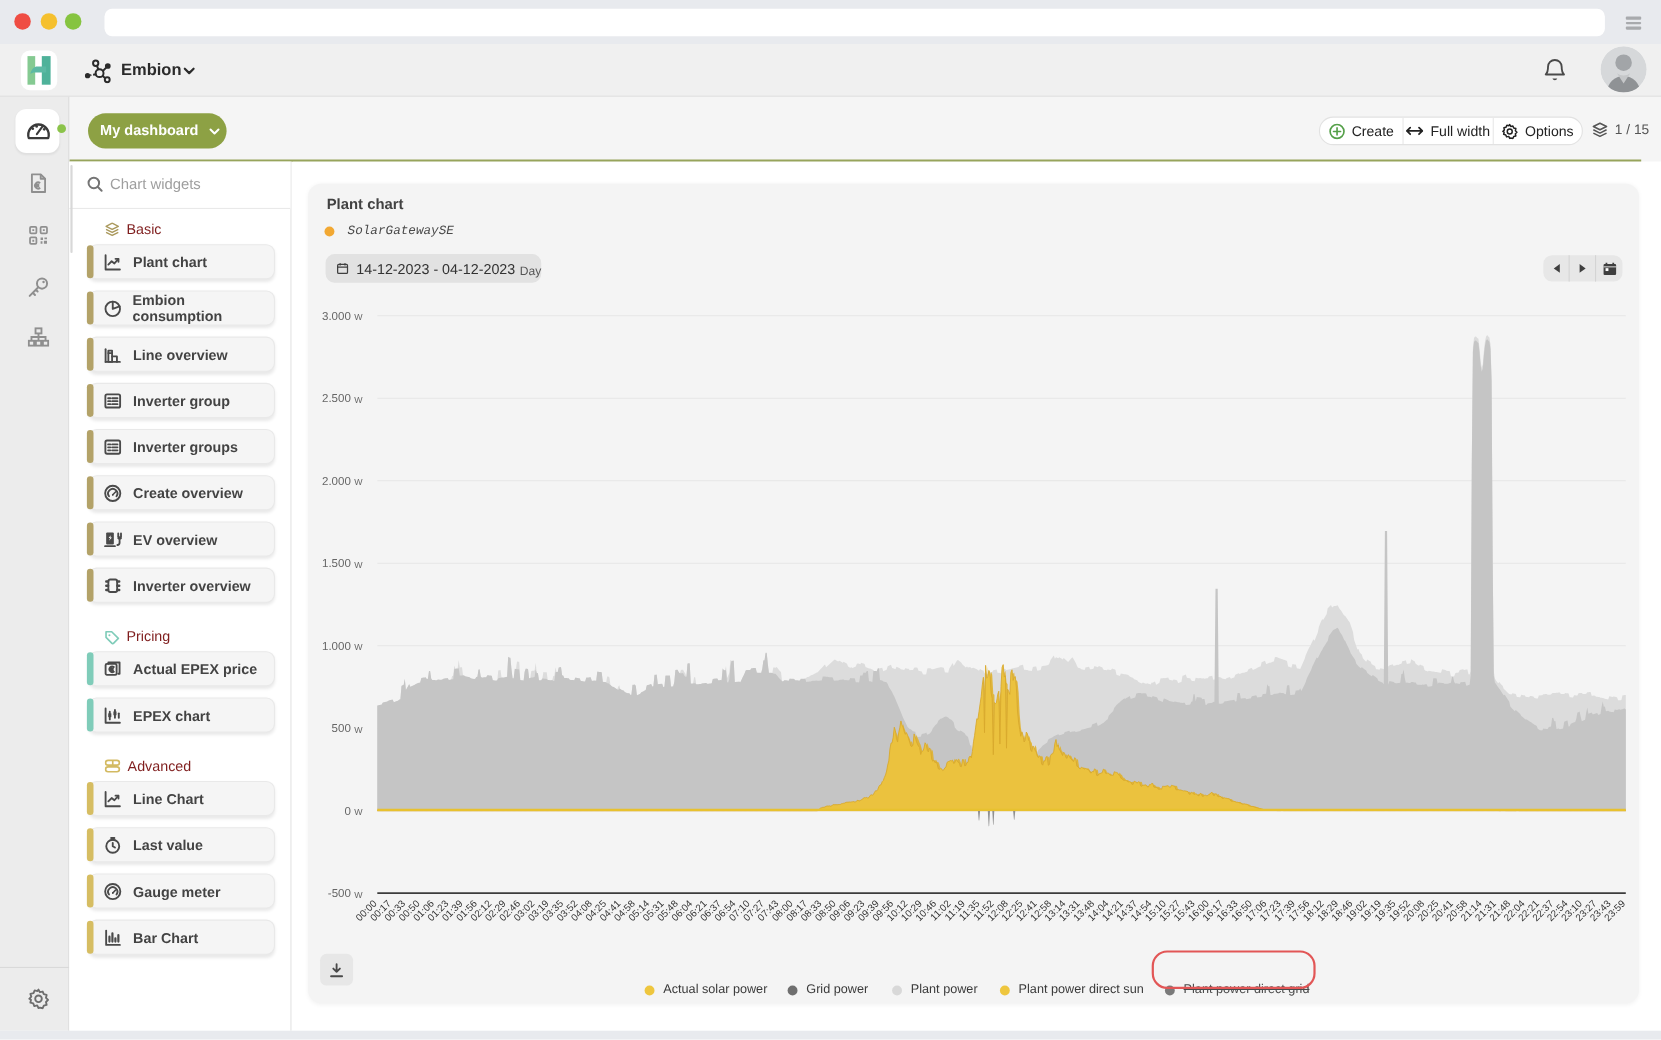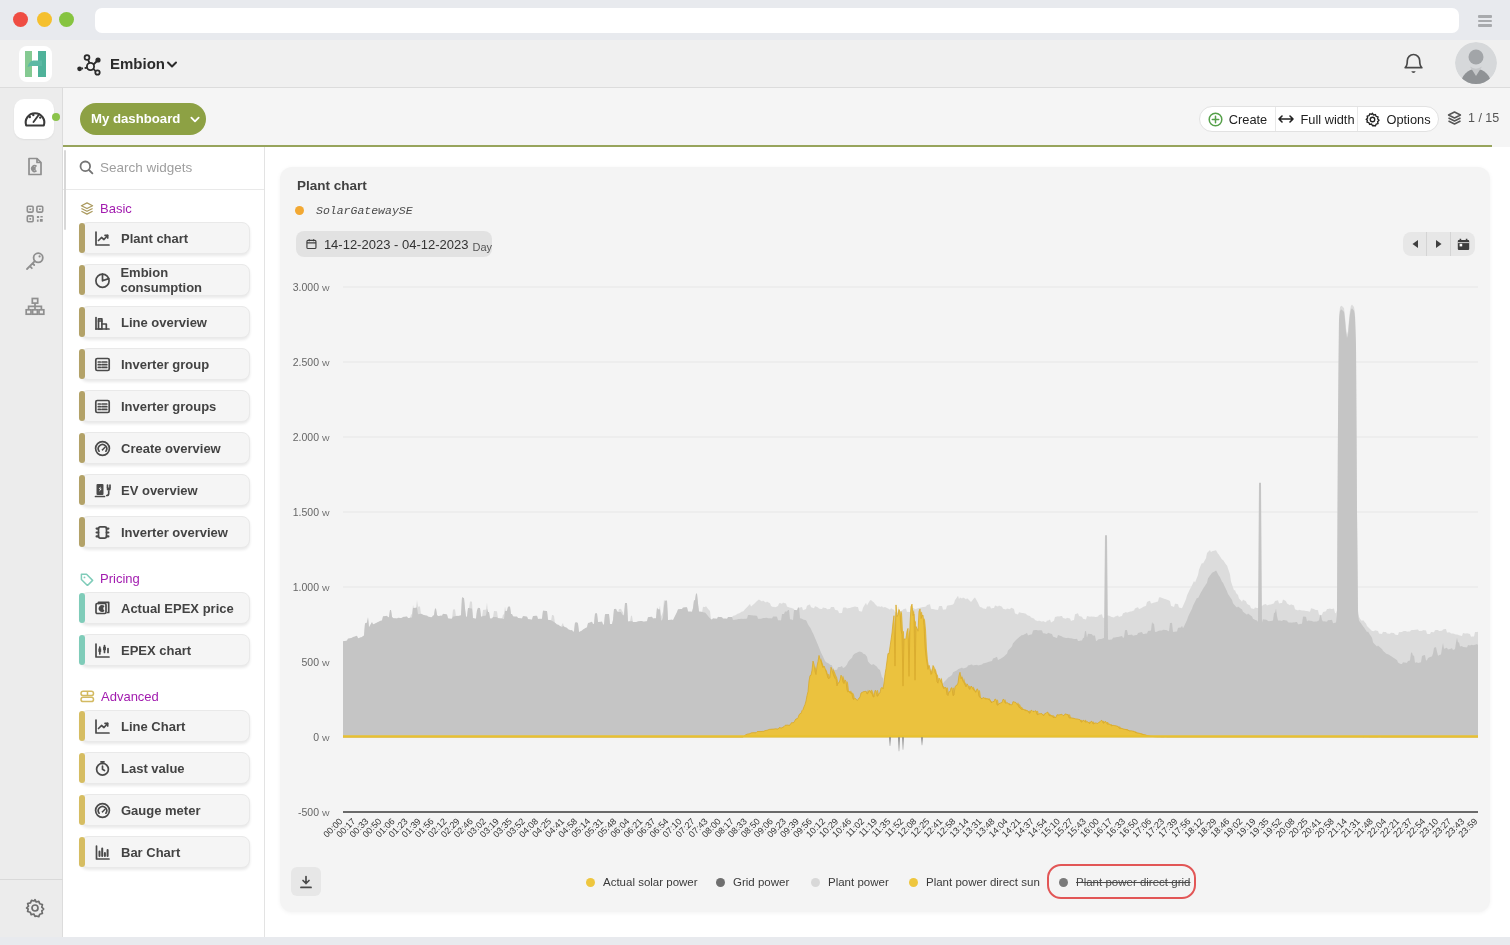--- a/index.html
+++ b/index.html
@@ -14,37 +14,37 @@
 #panel { position:absolute; left:63px; top:147px; width:202px; height:790px; background:#fff; border-right:1px solid #e3e3e3; }
 #main { position:absolute; left:266px; top:147px; width:1244px; height:790px; background:#fff; }
 #bchrome { position:absolute; left:0; top:937px; width:1510px; height:8px; background:#e8eaee; }
 #dashbtn { position:absolute; left:80px; top:103px; width:126px; height:32px; background:#8da144; border-radius:16px; color:#fff; font-weight:bold; font-size:13.2px; line-height:32px; text-align:left; padding-left:11px; }
 #btngroup { position:absolute; left:1199px; top:106px; height:26px; background:#fff; border:1px solid #e2e2e2; border-radius:13px; display:flex; font-size:13px; color:#222; }
 .bseg { display:flex; align-items:center; justify-content:center; border-right:1px solid #e8e8e8; gap:6px; font-size:12.8px; }
 .bseg:last-child { border-right:none; }
 #pager { position:absolute; left:1447px; top:111px; font-size:12.5px; color:#555; display:flex; align-items:center; gap:6px; }
 #activebox { position:absolute; left:14px; top:99px; width:40px; height:40px; background:#fff; border-radius:10px; box-shadow:0 1px 2px rgba(0,0,0,.06); }
 #searchrow { position:absolute; left:63px; top:147px; width:201px; height:43px; background:#fff; border-bottom:1px solid #e9e9e9; }
-.sechead { position:absolute; left:80px; font-size:13px; color:#a21caf; display:flex; align-items:center; gap:6px; }
+.sechead { position:absolute; left:95px; font-size:13px; color:#7f1d1d; display:flex; align-items:center; gap:6px; }
 .wcard { position:absolute; left:80px; width:170px; height:32px; background:#f5f5f5; border:1px solid #e9e9e9; border-radius:8px; box-shadow:0 2px 3px rgba(0,0,0,.09); display:flex; align-items:center; }
 .wbar { position:absolute; left:79px; width:6px; height:30px; border-radius:3px; z-index:2; }
 .wic { margin-left:13px; width:18px; height:17px; display:flex; align-items:center; }
 .wtxt { margin-left:9px; font-size:13px; font-weight:bold; color:#434343; }
 #widget { position:absolute; left:280px; top:167px; width:1210px; height:745px; background:#f4f4f4; border-radius:12px; box-shadow:0 1px 4px rgba(0,0,0,.05); }
 #wtitle { position:absolute; left:17px; top:11px; font-size:13.5px; font-weight:bold; color:#424242; }
 #wlegend { position:absolute; left:15px; top:37px; display:flex; align-items:center;font-style:italic; }
 #datepill { position:absolute; left:16px; top:64px; width:196px; height:26px; background:#e2e2e2; border-radius:8px; display:flex; align-items:center; font-size:13px; color:#333; white-space:nowrap; }
 #navgrp { position:absolute; left:1123px; top:65px; width:72px; height:24px; background:#e7e7e7; border-radius:8px; display:flex; }
 .navseg { width:24px; height:24px; display:flex; align-items:center; justify-content:center; border-right:1px solid #d4d4d4; }
 .navseg:last-child { border-right:none; }
 .xl { font-size:9px; fill:#333; text-anchor:end; font-family:"Liberation Sans",sans-serif; }
 .yl { font-size:10.5px; fill:#666; text-anchor:end; font-family:"Liberation Sans",sans-serif; }
 .ylw { font-size:8px; fill:#666; text-anchor:start; font-family:"Liberation Sans",sans-serif; }
 #dlbtn { position:absolute; left:11px; top:700px; width:30px; height:29px; background:#e7e7e7; border-radius:6px; display:flex; align-items:center; justify-content:center; }
-#blegend { position:absolute; left:0; top:706px; width:1210px; height:20px; font-size:11.5px; color:#3a3a3a; }
+#blegend { position:absolute; left:0; top:724px; width:1210px; height:20px; font-size:11.5px; color:#3a3a3a; }
 .ldot { width:9px; height:9px; border-radius:50%; display:inline-block; margin-right:8px; }
 .litem { position:absolute; top:0; display:flex; align-items:center; height:18px; }
 #redbox { position:absolute; left:767px; top:697px; width:149px; height:35px; border:2.5px solid #e25656; border-radius:14px; }
 </style></head><body>
 
 <div id="chrome">
   <div class="dot" style="left:13px;background:#ef4d43"></div>
   <div class="dot" style="left:37px;background:#f5c02e"></div>
   <div class="dot" style="left:59px;background:#86c440"></div>
   <div id="addr"></div>
@@ -172,21 +172,21 @@
       <path d="M10 1.6l1.2 2.4 2.6-.6 1 2.4 2.6.7-.6 2.6 1.9 1.9-1.9 1.9.6 2.6-2.6.7-1 2.4-2.6-.6L10 18.4l-1.2-2.4-2.6.6-1-2.4-2.6-.7.6-2.6L1.6 10l1.9-1.9-.9-2.6 2.9-.7 1-2.4 2.6.6z" stroke-linejoin="round"></path>
     </g>
   </svg>
 
 <div id="panel"></div>
 <div id="searchrow"></div>
 <svg class="abs" style="left:79px;top:160px" width="15" height="15" viewBox="0 0 15 15">
     <circle cx="6.3" cy="6.3" r="4.8" fill="none" stroke="#757575" stroke-width="1.8"></circle>
     <path d="M10 10l3.4 3.4" stroke="#757575" stroke-width="1.8" stroke-linecap="round"></path>
   </svg>
-<div class="abs" style="left:100px;top:160px;font-size:13.5px;color:#9e9e9e">Search widgets</div>
+<div class="abs" style="left:100px;top:160px;font-size:13.5px;color:#9e9e9e">Chart widgets</div>
 <div class="abs" style="left:64px;top:150px;width:2px;height:80px;background:#d8d8d8;border-radius:2px"></div>
 
 <div class="sechead" style="top:201px"><svg width="14" height="13" viewBox="0 0 15 14">
       <g fill="none" stroke="#ab9a5e" stroke-width="1.4" stroke-linejoin="round">
         <path d="M7.5 1L1.5 4l6 3 6-3z"></path>
         <path d="M1.5 7l6 3 6-3"></path>
         <path d="M1.5 10l6 3 6-3"></path>
       </g>
     </svg>Basic</div>
 <div class="wbar" style="top:223px;background:#b3a268"></div>

